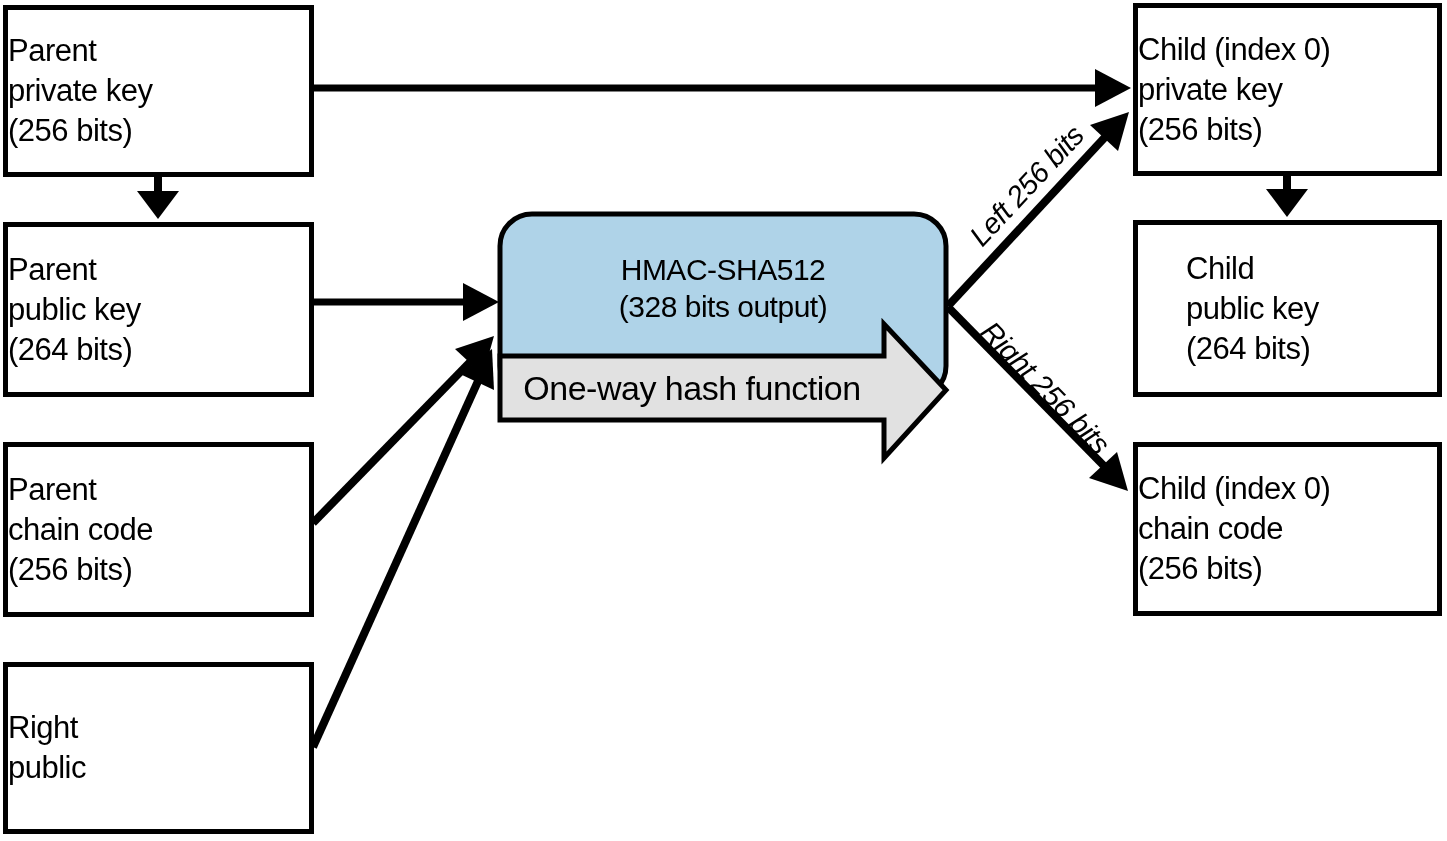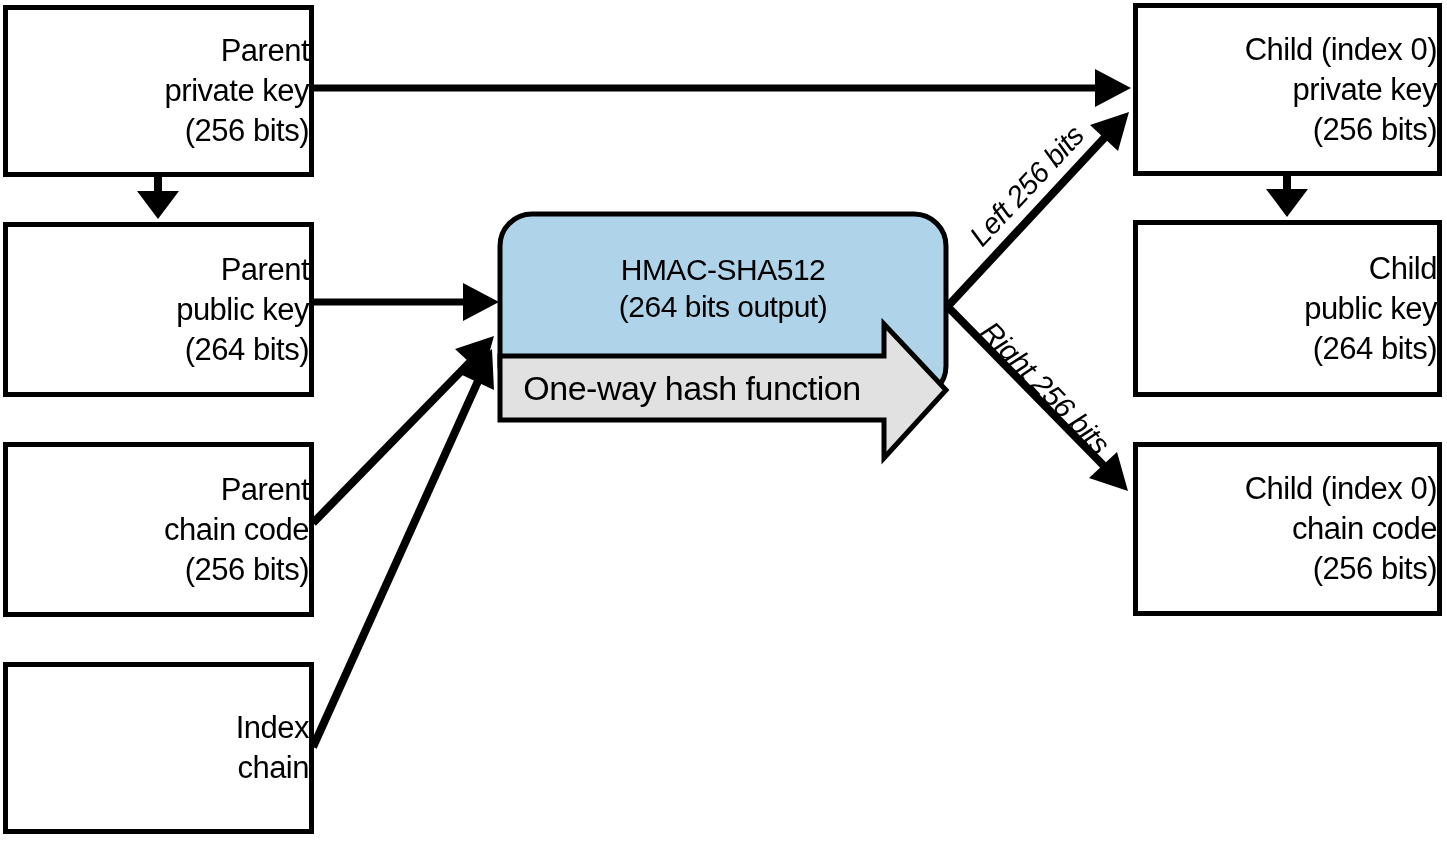--- a/index.html
+++ b/index.html
@@ -17,21 +17,21 @@
     left: 0; top: 0;
     width: 1447px; height: 841px;
   }
   .box {
     position: absolute;
     box-sizing: border-box;
     background: #ffffff;
     border: 5px solid #000000;
     display: flex;
     flex-direction: column;
-    align-items: flex-end;
+    align-items: flex-start;
     justify-content: center;
     text-align: center;
     font-size: 31px;
     line-height: 40px;
     letter-spacing: -0.5px;
   }
   .hmac-label {
     position: absolute;
     left: 500px; top: 236px;
     width: 446px; height: 104px;
@@ -134,45 +134,45 @@
     <span>(264 bits)</span>
   </div>
 
   <div class="box" style="left:3px; top:442px; width:311px; height:175px;">
     <span>Parent</span>
     <span>chain code</span>
     <span>(256 bits)</span>
   </div>
 
   <div class="box" style="left:3px; top:662px; width:311px; height:172px;">
-    <span>Index</span>
-    <span>chain</span>
+    <span>Right</span>
+    <span>public</span>
   </div>
 
   <div class="box" style="left:1133px; top:3px; width:309px; height:173px;">
     <span>Child (index 0)</span>
     <span>private key</span>
     <span>(256 bits)</span>
   </div>
 
-  <div class="box" style="left:1133px; top:220px; width:309px; height:177px;">
+  <div class="box" style="left:1133px; top:220px; width:309px; height:177px;padding-left:48px;">
     <span>Child</span>
     <span>public key</span>
     <span>(264 bits)</span>
   </div>
 
   <div class="box" style="left:1133px; top:442px; width:309px; height:174px;">
     <span>Child (index 0)</span>
     <span>chain code</span>
     <span>(256 bits)</span>
   </div>
 
   <div class="hmac-label">
     <span>HMAC-SHA512</span>
-    <span>(264 bits output)</span>
+    <span>(328 bits output)</span>
   </div>
 
   <div class="hash-arrow-label">One-way hash function</div>
 
   <div class="edge-label left-bits">Left 256 bits</div>
   <div class="edge-label right-bits">Right 256 bits</div>
 
 </div>
 
 </body></html>

